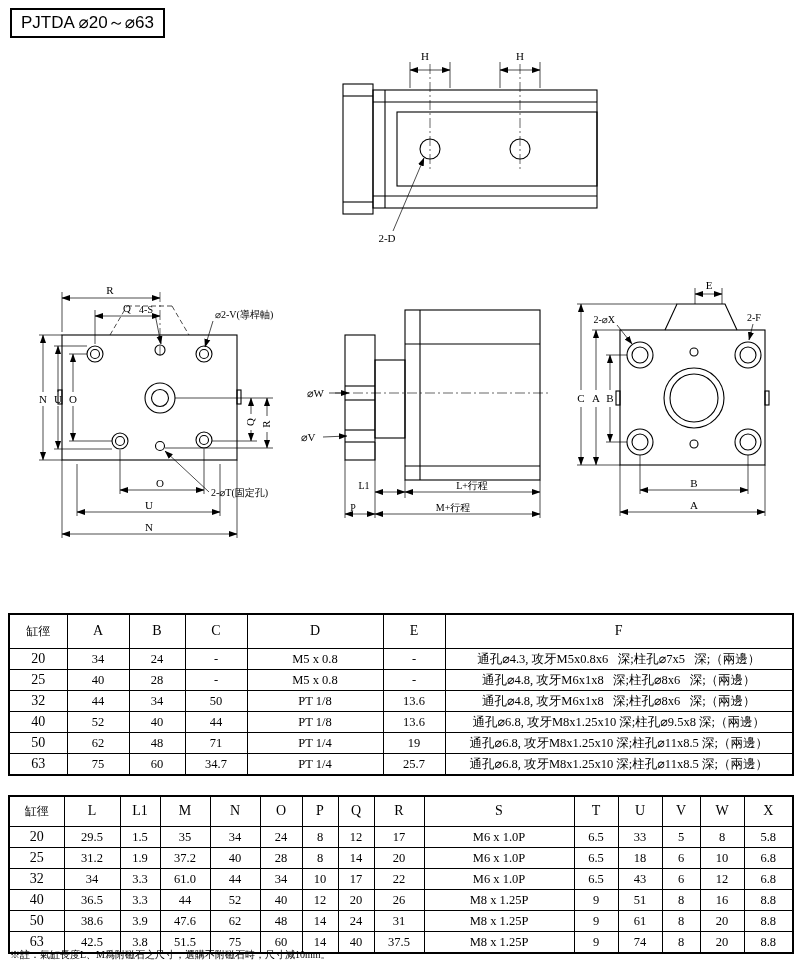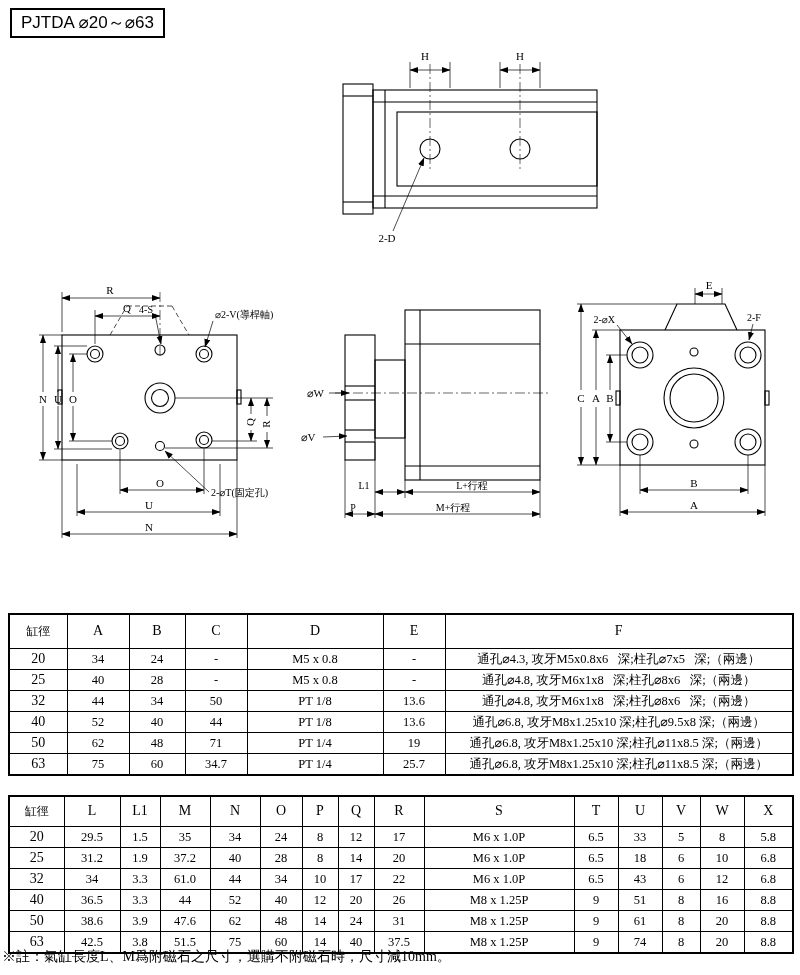--- a/index.html
+++ b/index.html
@@ -22,21 +22,21 @@
   #table1 { top:613px; }
   #table2 { top:795px; }
   .spec th, .spec td { border:1px solid #000; text-align:center; overflow:hidden; }
   .spec th { font-weight:normal; font-size:14px; height:34px; }
   .spec td { font-size:12.5px; height:20px; line-height:20px; white-space:pre; }
   .spec th:first-child { font-size:12px; }
   .spec td:first-child { font-size:14px; }
   #table2 th { height:30px; }
   .spec { border:2px solid #000; }
 
-  .footnote { position:absolute; left:2px; top:948px; font-size:14px; }
+  .footnote { position:absolute; left:10px; top:948px; font-size:10px; }
 </style>
 </head>
 <body>
 
 <div class="page">
 
   <div class="title-box">PJTDA ⌀20～⌀63</div>
 
   <svg class="drawing" style="left:325px; top:48px;" width="300" height="208" viewBox="0 0 300 208">
     <defs>

